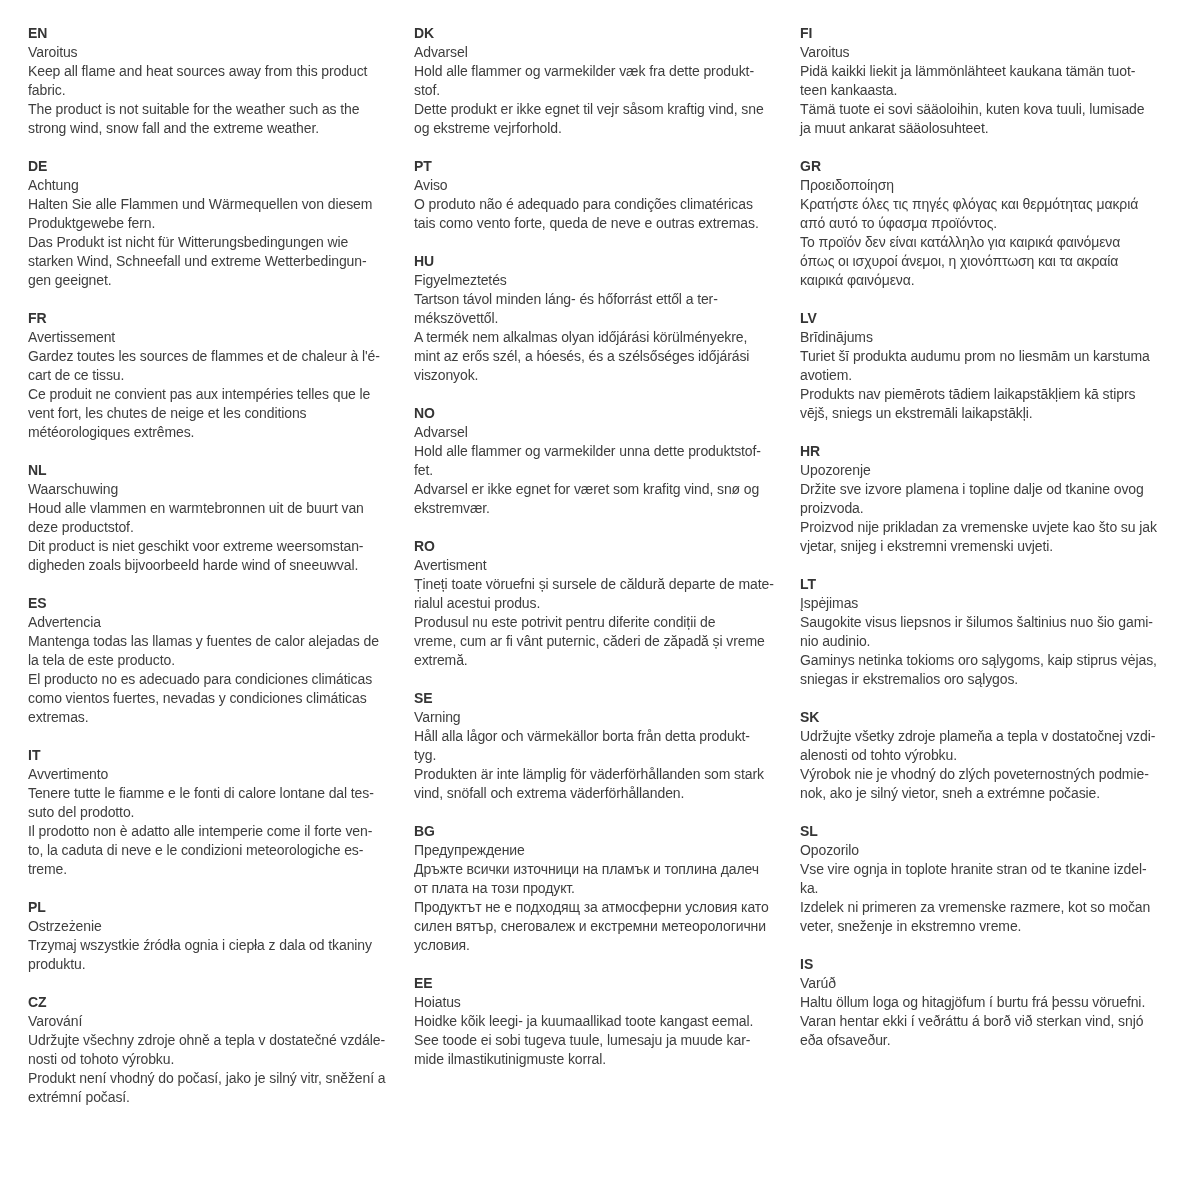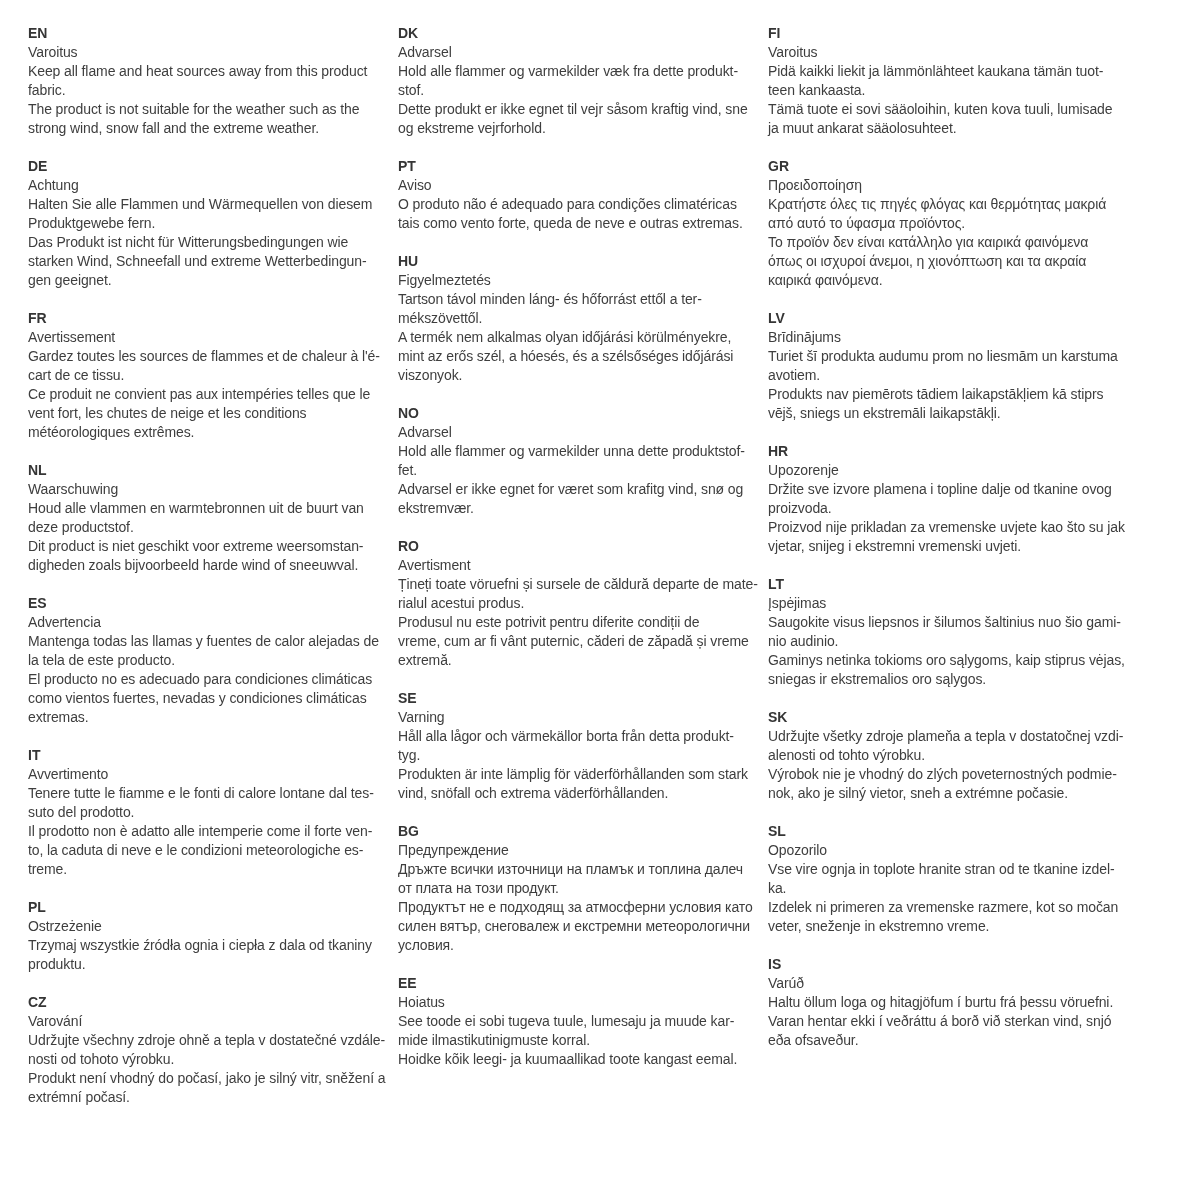--- a/index.html
+++ b/index.html
@@ -9,20 +9,21 @@
   }
   body {
     width: 1200px;
     height: 1200px;
     font-family: "Liberation Sans", "DejaVu Sans", sans-serif;
     color: #3e3e3e;
     -webkit-font-smoothing: antialiased;
   }
   .page {
     display: flex;
+    gap: 16px;
     padding: 24px 0 0 28px;
     box-sizing: border-box;
     width: 1200px;
     height: 1200px;
     overflow: hidden;
   }
   .col {
     width: 370px;
     flex: 0 0 370px;
   }
@@ -185,23 +186,23 @@
     <p class="para">Дръжте всички източници на пламък и топлина далеч
 от плата на този продукт.</p>
     <p class="para">Продуктът не е подходящ за атмосферни условия като
 силен вятър, снеговалеж и екстремни метеорологични
 условия.</p>
   </section>
 
   <section class="lang-block">
     <h2 class="lang-code">EE</h2>
     <p class="lang-title">Hoiatus</p>
+    <p class="para">Hoidke kõik leegi- ja kuumaallikad toote kangast eemal.</p>
     <p class="para">See toode ei sobi tugeva tuule, lumesaju ja muude kar-
 mide ilmastikutinigmuste korral.</p>
-    <p class="para">Hoidke kõik leegi- ja kuumaallikad toote kangast eemal.</p>
   </section>
 </div>
   <div class="col" id="col-2">
   <section class="lang-block">
     <h2 class="lang-code">FI</h2>
     <p class="lang-title">Varoitus</p>
     <p class="para">Pidä kaikki liekit ja lämmönlähteet kaukana tämän tuot-
 teen kankaasta.</p>
     <p class="para">Tämä tuote ei sovi sääoloihin, kuten kova tuuli, lumisade
 ja muut ankarat sääolosuhteet.</p>

